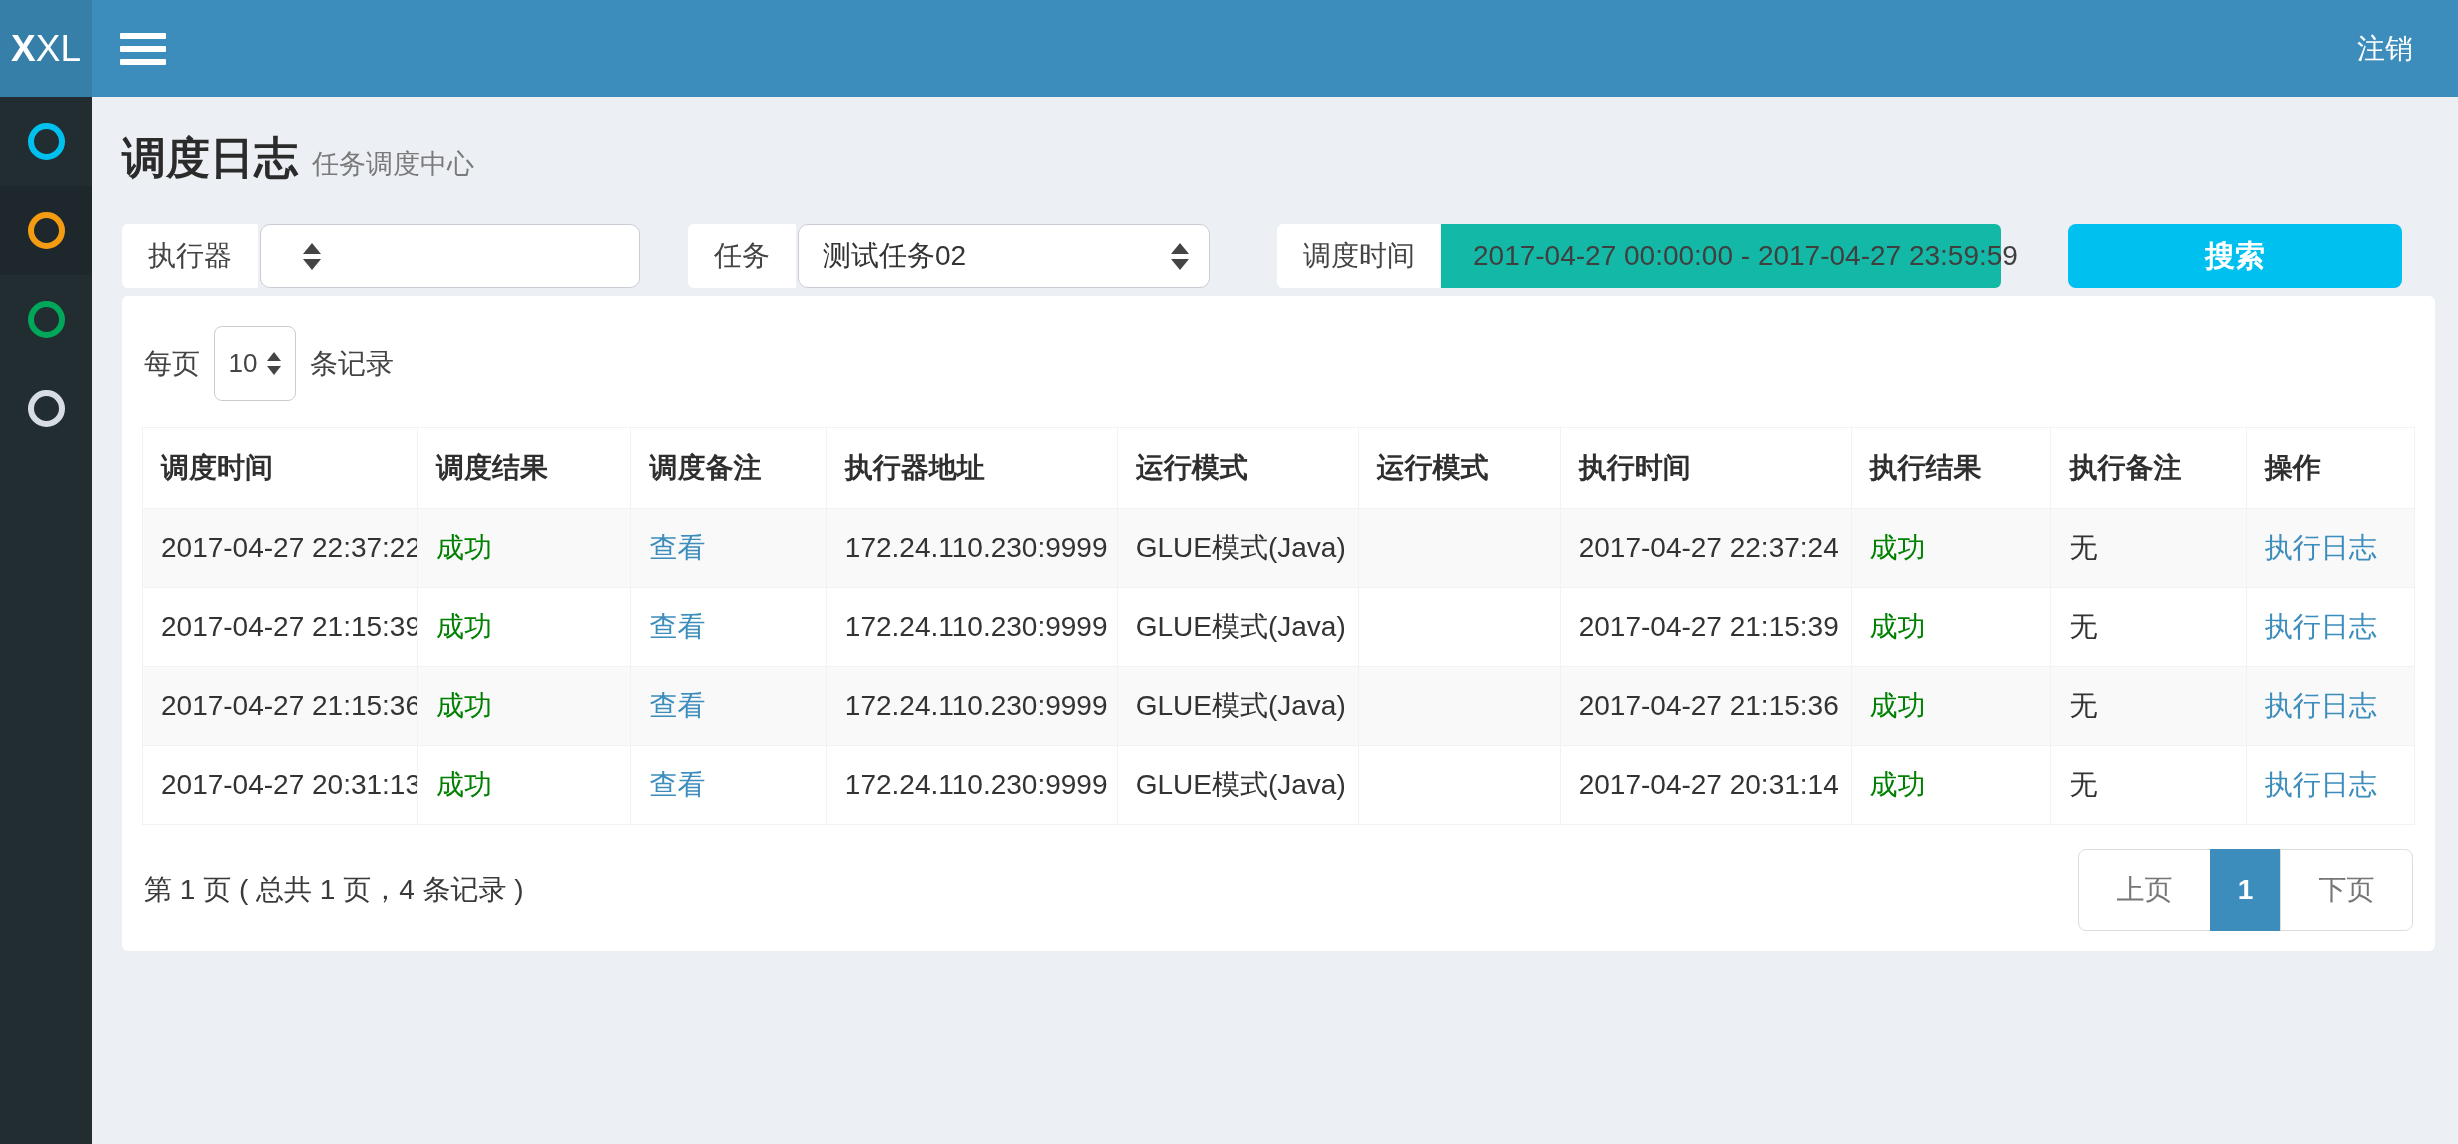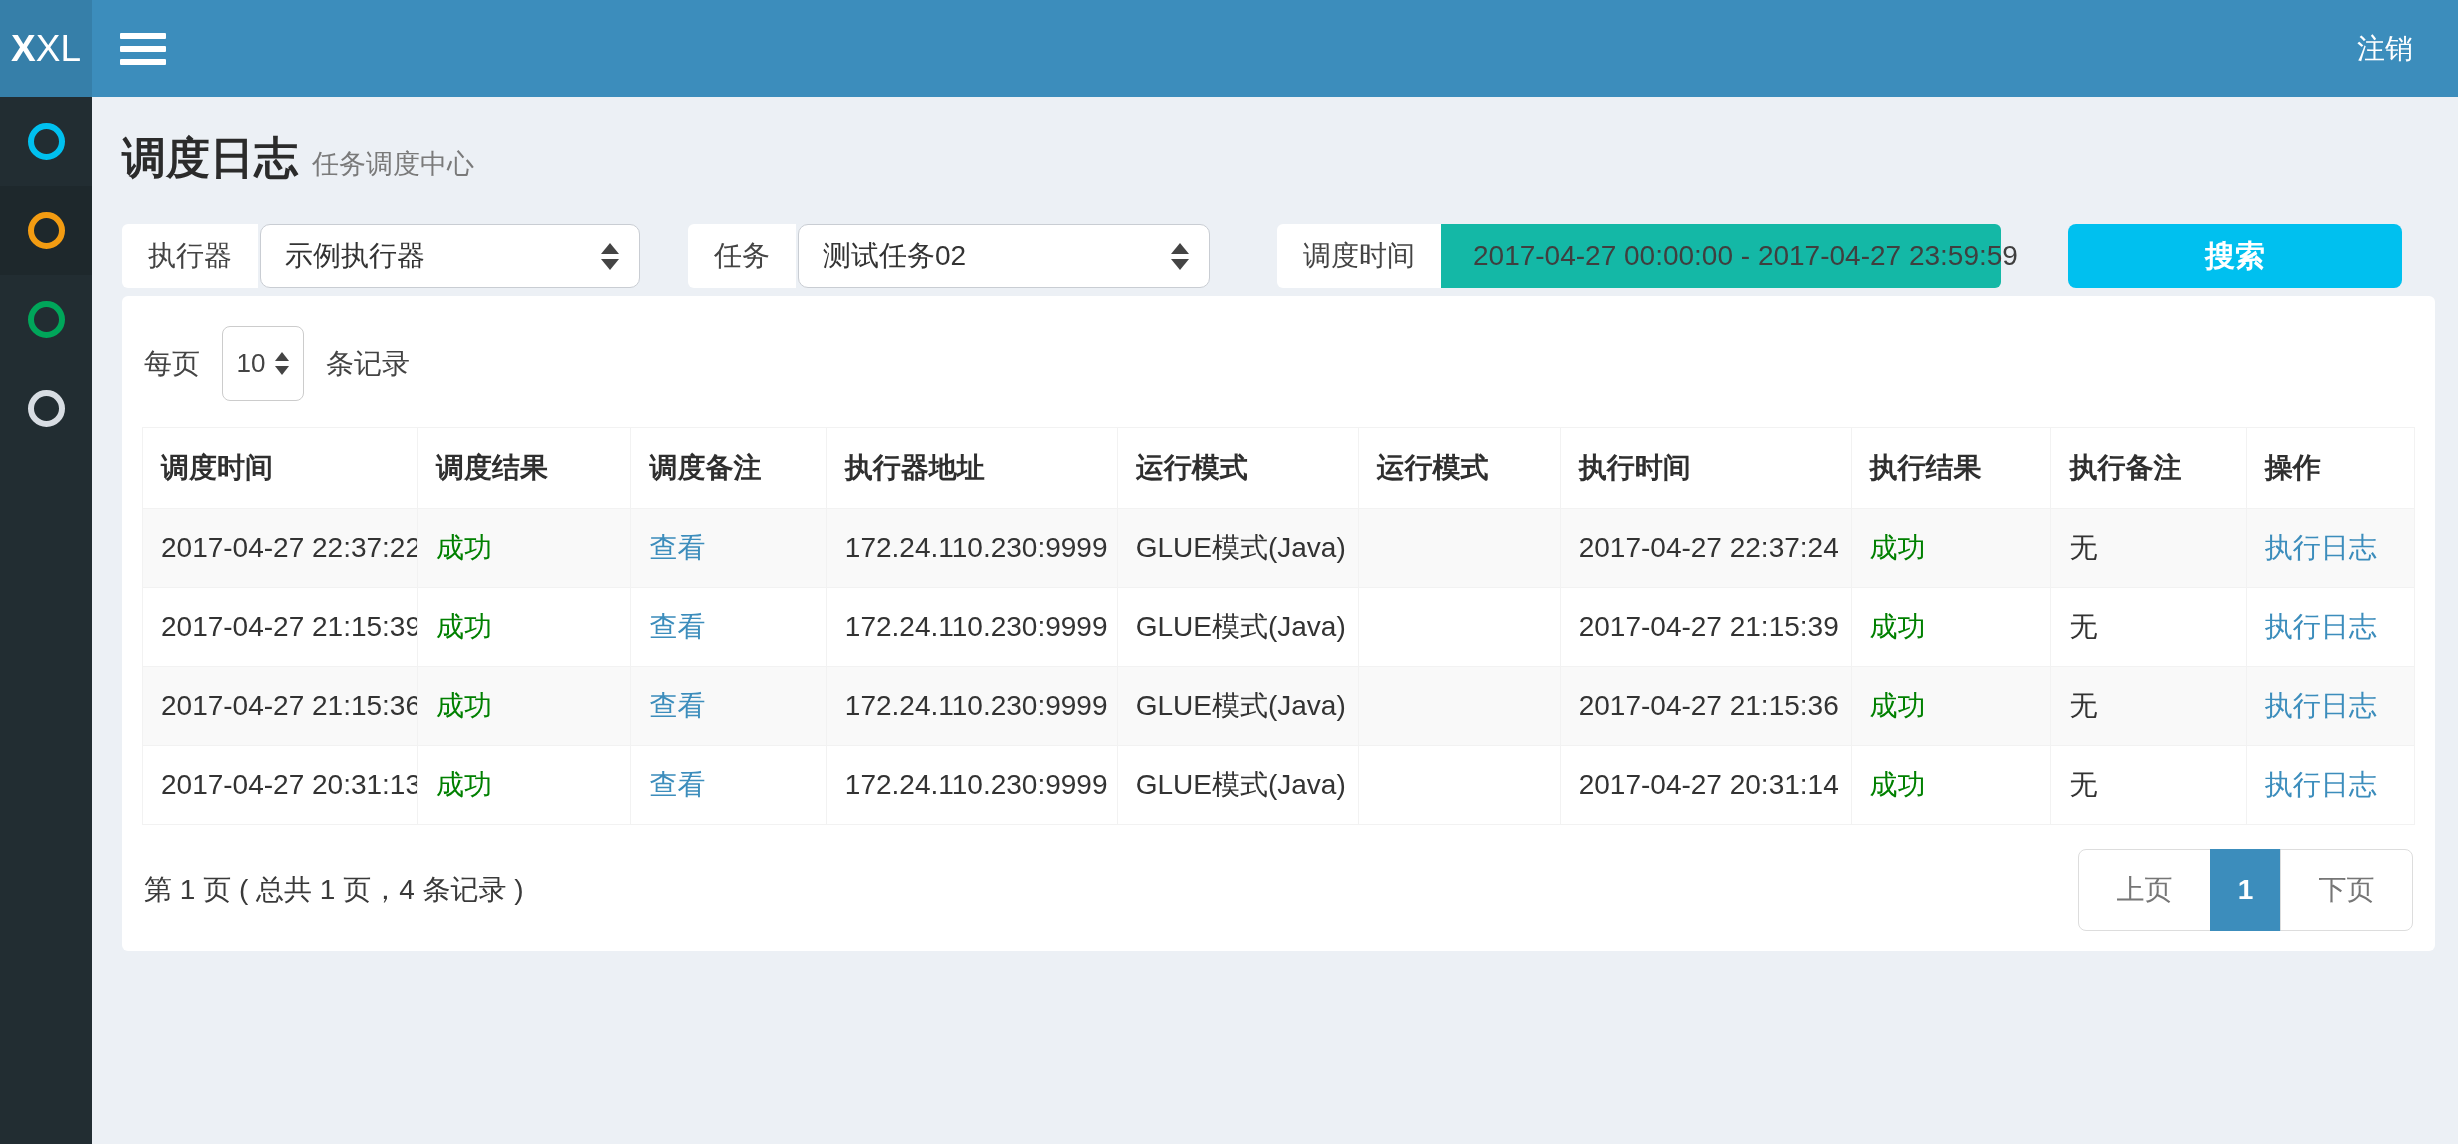--- a/index.html
+++ b/index.html
@@ -83,21 +83,21 @@
     margin-left: 67px; width: 334px; background: var(--c-cyan, #00c0ef); color: #fff;
     border: none; border-radius: 8px; font-size: 30px; font-weight: 700; cursor: pointer;
     font-family: inherit;
   }
 
   
   .panel {
     margin-top: 8px; background: #fff; border-radius: 6px;
     padding: 22px 20px 20px 20px; min-height: 595px;
   }
-  .pagesize-row { display: flex; align-items: center; font-size: 28px; color: #444; margin: 8px 0 0 2px; gap: 8px; }
+  .pagesize-row { display: flex; align-items: center; font-size: 28px; color: #444; margin: 8px 0 0 2px; }
   .pagesize-select {
     margin: 0 14px; border: 1px solid #ccc; border-radius: 8px; background: #fff;
     height: 75px; width: 82px; display: flex; align-items: center; justify-content: center;
     font-size: 26px; cursor: pointer; padding: 0 12px;
   }
   .pagesize-select .caret-pair { margin-left: 10px; }
   .pagesize-select .caret-up { border-left-width: 7px; border-right-width: 7px; border-bottom-width: 9px; }
   .pagesize-select .caret-down { border-left-width: 7px; border-right-width: 7px; border-top-width: 9px; }
 
   
@@ -172,21 +172,20 @@
 
     <div class="page-header">
       <h1 class="page-title">调度日志</h1>
       <span class="page-subtitle">任务调度中心</span>
     </div>
 
     <div class="filter-row">
       <div class="grp grp-exec">
         <div class="addon">执行器</div>
         <div class="select-box">
-          <span class="sel-text">示例执行器</span>
           <span class="caret-pair">
               <i class="caret-up"></i>
               <i class="caret-down"></i>
             </span>
         </div>
       </div>
 
       <div class="grp grp-job">
         <div class="addon">任务</div>
         <div class="select-box">

